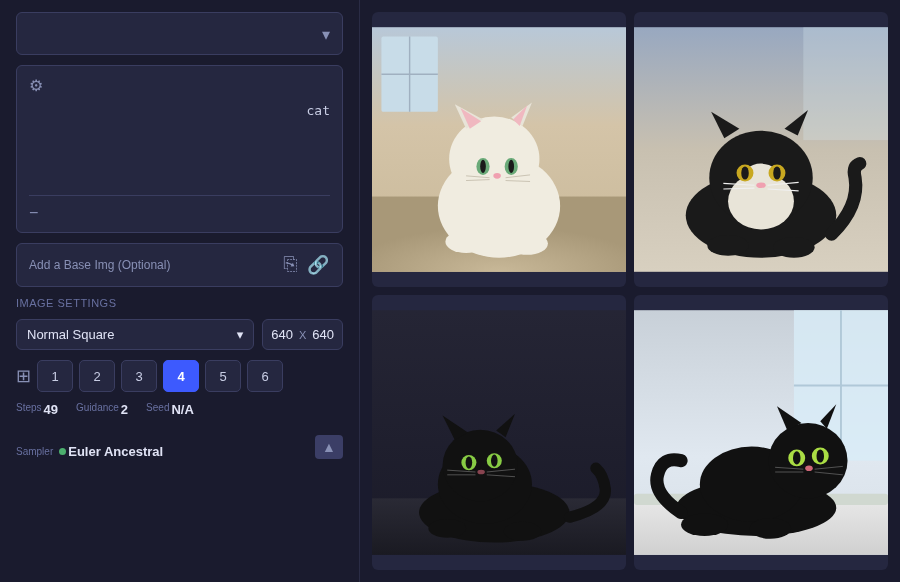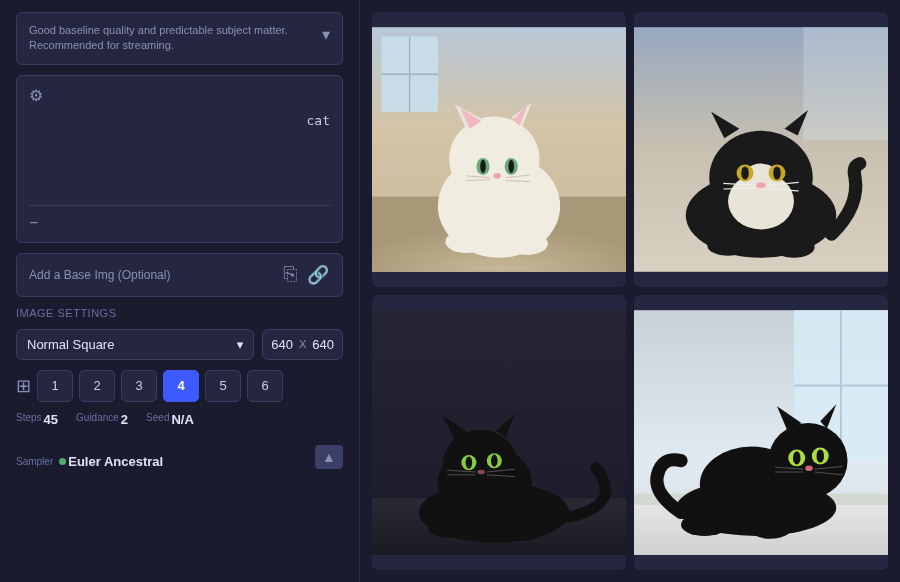--- a/index.html
+++ b/index.html
@@ -273,21 +273,20 @@
     .left-panel::-webkit-scrollbar-track { background: transparent; }
     .left-panel::-webkit-scrollbar-thumb { background: #3a3d60; border-radius: 2px; }
   </style>
 </head>
 <body>
 
 <div class="left-panel scrollbar">
 
   <div class="model-selector">
     <div>
-      <div class="model-desc">Good baseline quality and predictable subject matter. Recommended for streaming.</div>
     </div>
     <span class="chevron-icon">▾</span>
   </div>
 
   <div class="prompt-container">
     <div class="prompt-tabs">
       <span class="gear-icon">⚙</span>
     </div>
     <textarea class="prompt-text" style="">cat</textarea>
     <hr class="prompt-divider">
@@ -324,21 +323,21 @@
     <button class="step-btn">2</button>
     <button class="step-btn">3</button>
     <button class="step-btn active">4</button>
     <button class="step-btn">5</button>
     <button class="step-btn">6</button>
   </div>
 
   <div class="footer-stats">
     <div class="stat-group">
       <span class="stat-label">Steps</span>
-      <span class="stat-value">45</span>
+      <span class="stat-value">49</span>
     </div>
     <div class="stat-group">
       <span class="stat-label">Guidance</span>
       <span class="stat-value">2</span>
     </div>
     <div class="stat-group">
       <span class="stat-label">Seed</span>
       <span class="stat-value">N/A</span>
     </div>
     <div class="stat-group">

